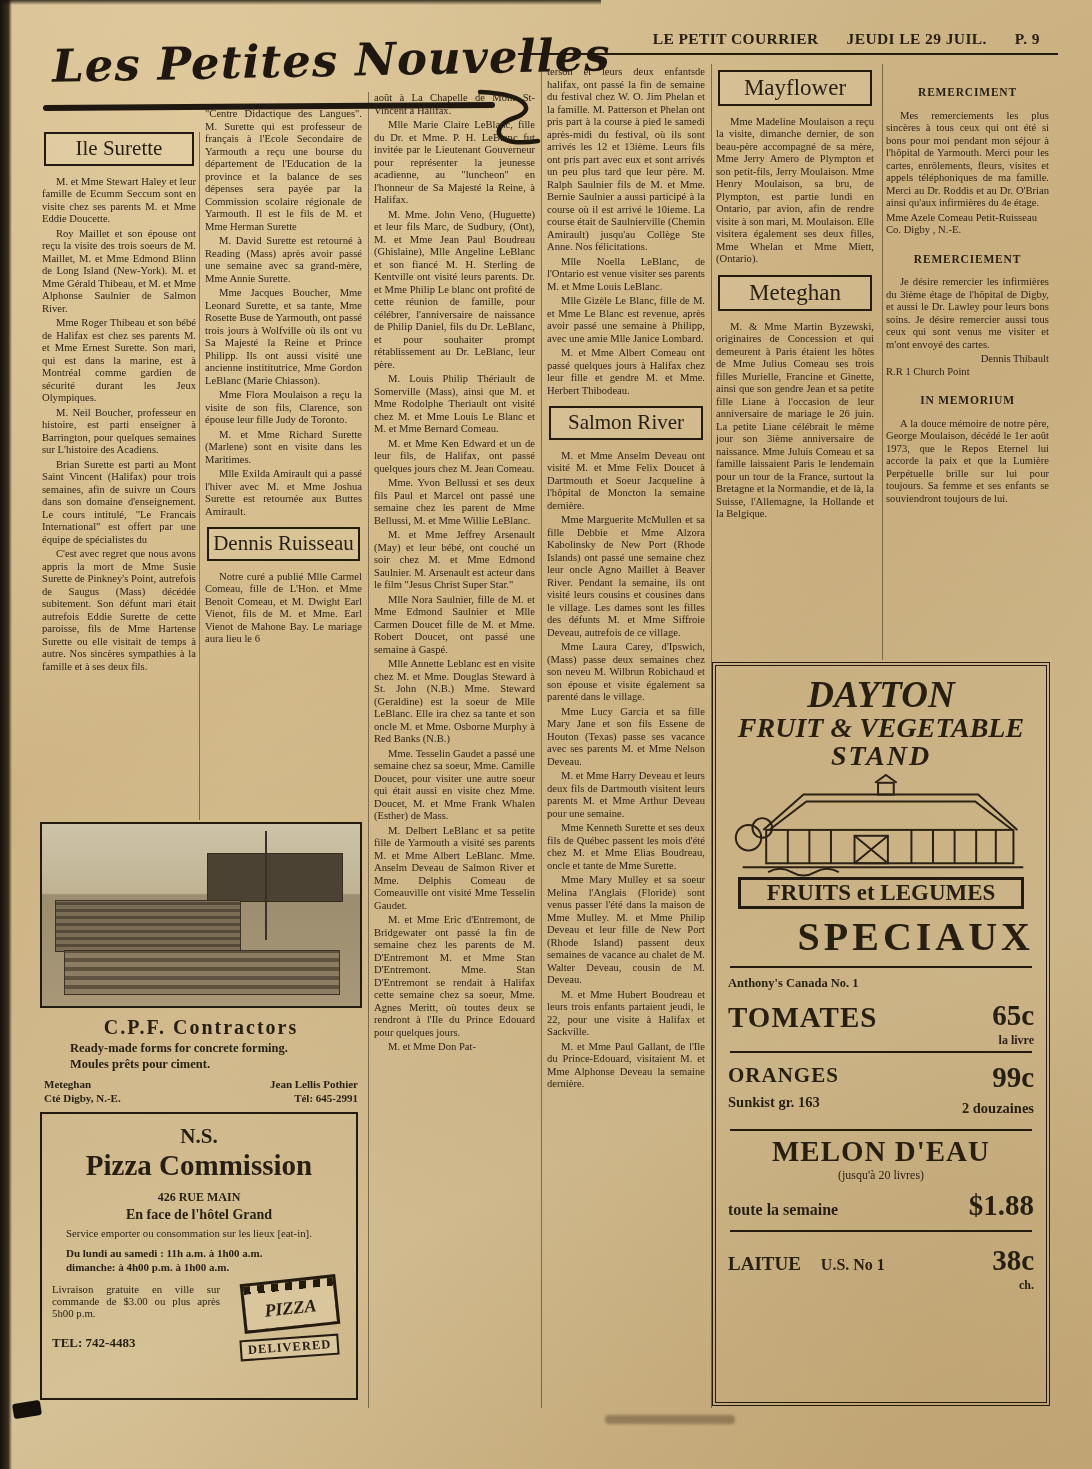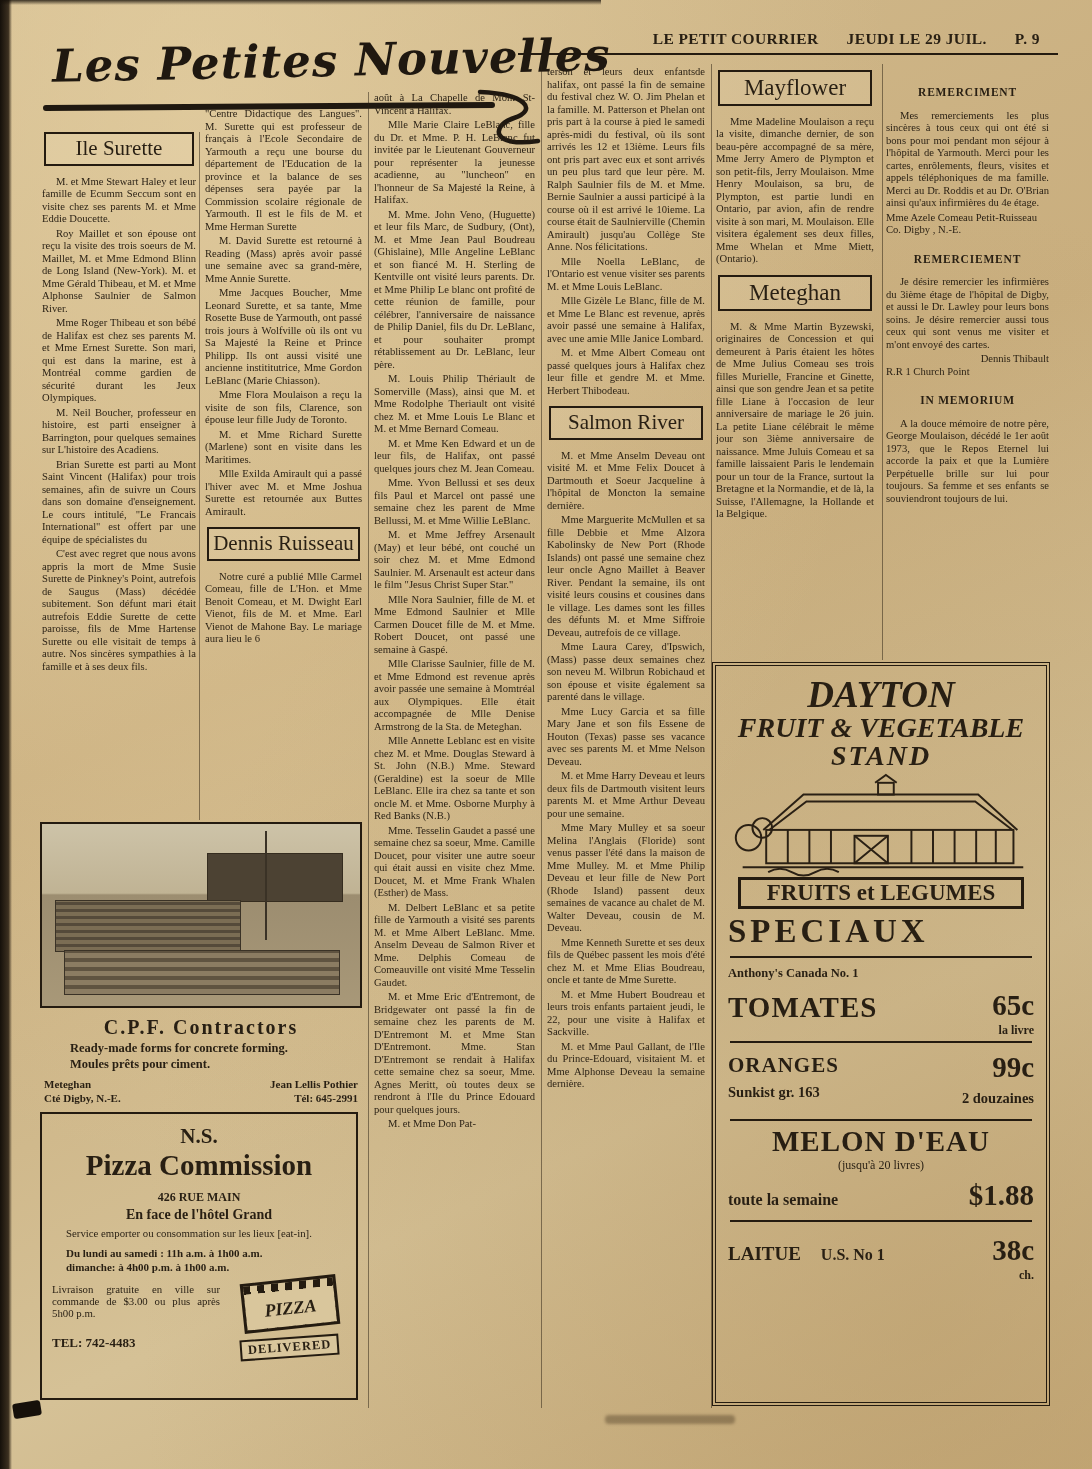--- a/index.html
+++ b/index.html
@@ -89,21 +89,21 @@
   #dayton-ad{position:absolute;left:712px;top:662px;width:338px;height:744px;
     border:4px double #241b10;box-sizing:border-box;padding:10px 12px 6px;}
   .dy-title{font-family:"Liberation Serif",serif;font-style:italic;font-weight:bold;
     text-align:center;line-height:1.02;margin:0;}
   .dy-t1{font-size:37px;}
   .dy-t2{font-size:28px;}
   .dy-t3{font-size:28px;letter-spacing:2px;}
   .dy-barn{display:block;margin:2px auto 0;}
   .dy-banner{border:3px solid #241b10;font-weight:bold;font-size:23px;text-align:center;
     padding:0 0;margin:0 10px 4px;}
-  .dy-speciaux{font-weight:bold;font-size:33px;letter-spacing:4px;text-align:left;margin:4px 0 6px;}
+  .dy-speciaux{font-weight:bold;font-size:40px;letter-spacing:4px;text-align:right;margin:4px 0 6px;}
   .d-rule{border-top:2px solid #241b10;margin:3px 2px;}
   .dy-note{font-weight:bold;font-size:12.5px;margin:8px 0 10px;}
   .dy-row{display:flex;justify-content:space-between;align-items:flex-start;margin:2px 0;}
   .dy-name.xl{font-weight:bold;font-size:29px;letter-spacing:1px;}
   .dy-name.lg{font-weight:bold;font-size:21px;letter-spacing:1px;}
   .dy-name.md{font-weight:bold;font-size:19px;}
   .dy-name.md2{font-weight:bold;font-size:16px;margin-left:16px;}
   .dy-sub{font-weight:bold;font-size:14.5px;margin-top:6px;}
   .dy-sub.sm{font-size:12px;font-weight:normal;text-align:center;margin:0 0 8px;}
   .dy-price{font-weight:bold;font-size:29px;text-align:right;line-height:1;}
@@ -172,45 +172,44 @@
 <section class="col" style="left:374px;top:92px;width:161px;height:1320px;">
   <div class="body cont">
       <p>août à La Chapelle de Mont St-Vincent à Halifax.</p>
       <p>Mlle Marie Claire LeBlanc, fille du Dr. et Mme. P. H. LeBlanc fut invitée par le Lieutenant Gouverneur pour représenter la jeunesse acadienne, au "luncheon" en l'honneur de Sa Majesté la Reine, à Halifax.</p>
       <p>M. Mme. John Veno, (Huguette) et leur fils Marc, de Sudbury, (Ont), M. et Mme Jean Paul Boudreau (Ghislaine), Mlle Angeline LeBlanc et son fiancé M. H. Sterling de Kentville ont visité leurs parents. Dr. et Mme Philip Le blanc ont profité de cette réunion de famille, pour célébrer, l'anniversaire de naissance de Philip Daniel, fils du Dr. LeBlanc, et pour souhaiter prompt rétablissement au Dr. LeBlanc, leur père.</p>
       <p>M. Louis Philip Thériault de Somerville (Mass), ainsi que M. et Mme Rodolphe Theriault ont visité chez M. et Mme Louis Le Blanc et M. et Mme Bernard Comeau.</p>
       <p>M. et Mme Ken Edward et un de leur fils, de Halifax, ont passé quelques jours chez M. Jean Comeau.</p>
       <p>Mme. Yvon Bellussi et ses deux fils Paul et Marcel ont passé une semaine chez les parent de Mme Bellussi, M. et Mme Willie LeBlanc.</p>
       <p>M. et Mme Jeffrey Arsenault (May) et leur bébé, ont couché un soir chez M. et Mme Edmond Saulnier. M. Arsenault est acteur dans le film "Jesus Christ Super Star."</p>
       <p>Mlle Nora Saulnier, fille de M. et Mme Edmond Saulnier et Mlle Carmen Doucet fille de M. et Mme. Robert Doucet, ont passé une semaine à Gaspé.</p>
-      <p>Mlle Clarisse Saulnier, fille de M. et Mme Edmond est revenue après avoir passée une semaine à Momtréal aux Olympiques. Elle était accompagnée de Mlle Denise Armstrong de la Sta. de Meteghan.</p>
       <p>Mlle Annette Leblanc est en visite chez M. et Mme. Douglas Steward à St. John (N.B.) Mme. Steward (Geraldine) est la soeur de Mlle LeBlanc. Elle ira chez sa tante et son oncle M. et Mme. Osborne Murphy à Red Banks (N.B.)</p>
       <p>Mme. Tesselin Gaudet a passé une semaine chez sa soeur, Mme. Camille Doucet, pour visiter une autre soeur qui était aussi en visite chez Mme. Doucet, M. et Mme Frank Whalen (Esther) de Mass.</p>
       <p>M. Delbert LeBlanc et sa petite fille de Yarmouth a visité ses parents M. et Mme Albert LeBlanc. Mme. Anselm Deveau de Salmon River et Mme. Delphis Comeau de Comeauville ont visité Mme Tesselin Gaudet.</p>
       <p>M. et Mme Eric d'Entremont, de Bridgewater ont passé la fin de semaine chez les parents de M. D'Entremont M. et Mme Stan D'Entremont. Mme. Stan D'Entremont se rendait à Halifax cette semaine chez sa soeur, Mme. Agnes Meritt, où toutes deux se rendront à l'Ile du Prince Edouard pour quelques jours.</p>
       <p>M. et Mme Don Pat-</p>
     </div>
 </section>
 
 <section class="col" style="left:547px;top:66px;width:158px;height:1348px;">
   <div class="body cont">
       <p>terson et leurs deux enfantsde halifax, ont passé la fin de semaine du festival chez W. O. Jim Phelan et la famille. M. Patterson et Phelan ont pris part à la course à pied le samedi après-midi du festival, où ils sont arrivés les 12 et 13ième. Leurs fils ont pris part avec eux et sont arrivés un peu plus tard que leur père. M. Ralph Saulnier fils de M. et Mme. Bernie Saulnier a aussi participé à la course où il est arrivé le 10ieme. La course était de Saulnierville (Chemin Amirault) jusqu'au Collège Ste Anne. Nos félicitations.</p>
       <p>Mlle Noella LeBlanc, de l'Ontario est venue visiter ses parents M. et Mme Louis LeBlanc.</p>
-      <p>Mlle Gizèle Le Blanc, fille de M. et Mme Le Blanc est revenue, après avoir passé une semaine à Halifax, avec une amie Mlle Janice Lombard.</p>
+      <p>Mlle Gizèle Le Blanc, fille de M. et Mme Le Blanc est revenue, après avoir passé une semaine à Philipp, avec une amie Mlle Janice Lombard.</p>
       <p>M. et Mme Albert Comeau ont passé quelques jours à Halifax chez leur fille et gendre M. et Mme. Herbert Thibodeau.</p>
     </div>
   <div class="box-heading mt">Salmon River</div>
   <div class="body">
       <p>M. et Mme Anselm Deveau ont visité M. et Mme Felix Doucet à Dartmouth et Soeur Jacqueline à l'hôpital de Moncton la semaine dernière.</p>
       <p>Mme Marguerite McMullen et sa fille Debbie et Mme Alzora Kabolinsky de New Port (Rhode Islands) ont passé une semaine chez leur oncle Agno Maillet à Beaver River. Pendant la semaine, ils ont visité leurs cousins et cousines dans le village. Les dames sont les filles des défunts M. et Mme Siffroie Deveau, autrefois de ce village.</p>
       <p>Mme Laura Carey, d'Ipswich, (Mass) passe deux semaines chez son neveu M. Wilbrun Robichaud et son épouse et visite également sa parenté dans le village.</p>
       <p>Mme Lucy Garcia et sa fille Mary Jane et son fils Essene de Houton (Texas) passe ses vacance avec ses parents M. et Mme Nelson Deveau.</p>
       <p>M. et Mme Harry Deveau et leurs deux fils de Dartmouth visitent leurs parents M. et Mme Arthur Deveau pour une semaine.</p>
+      <p>Mme Kenneth Surette et ses deux fils de Québec passent les mois d'été chez M. et Mme Elias Boudreau, oncle et tante de Mme Surette.</p>
       <p>Mme Mary Mulley et sa soeur Melina l'Anglais (Floride) sont venus passer l'été dans la maison de Mme Mulley. M. et Mme Philip Deveau et leur fille de New Port (Rhode Island) passent deux semaines de vacance au chalet de M. Walter Deveau, cousin de M. Deveau.</p>
-      <p>Mme Kenneth Surette et ses deux fils de Québec passent les mois d'été chez M. et Mme Elias Boudreau, oncle et tante de Mme Surette.</p>
       <p>M. et Mme Hubert Boudreau et leurs trois enfants partaient jeudi, le 22, pour une visite à Halifax et Sackville.</p>
       <p>M. et Mme Paul Gallant, de l'Ile du Prince-Edouard, visitaient M. et Mme Alphonse Deveau la semaine dernière.</p>
     </div>
 </section>
 
 <section class="col" style="left:716px;top:70px;width:158px;height:592px;">
   <div class="box-heading big">Mayflower</div>
   <div class="body">
       <p>Mme Madeline Moulaison a reçu la visite, dimanche dernier, de son beau-père accompagné de sa mère, Mme Jerry Amero de Plympton et son petit-fils, Jerry Moulaison. Mme Henry Moulaison, sa bru, de Plympton, est partie lundi en Ontario, par avion, afin de rendre visite à son mari, M. Moulaison. Elle visitera également ses deux filles, Mme Whelan et Mme Miett, (Ontario).</p>
     </div>

